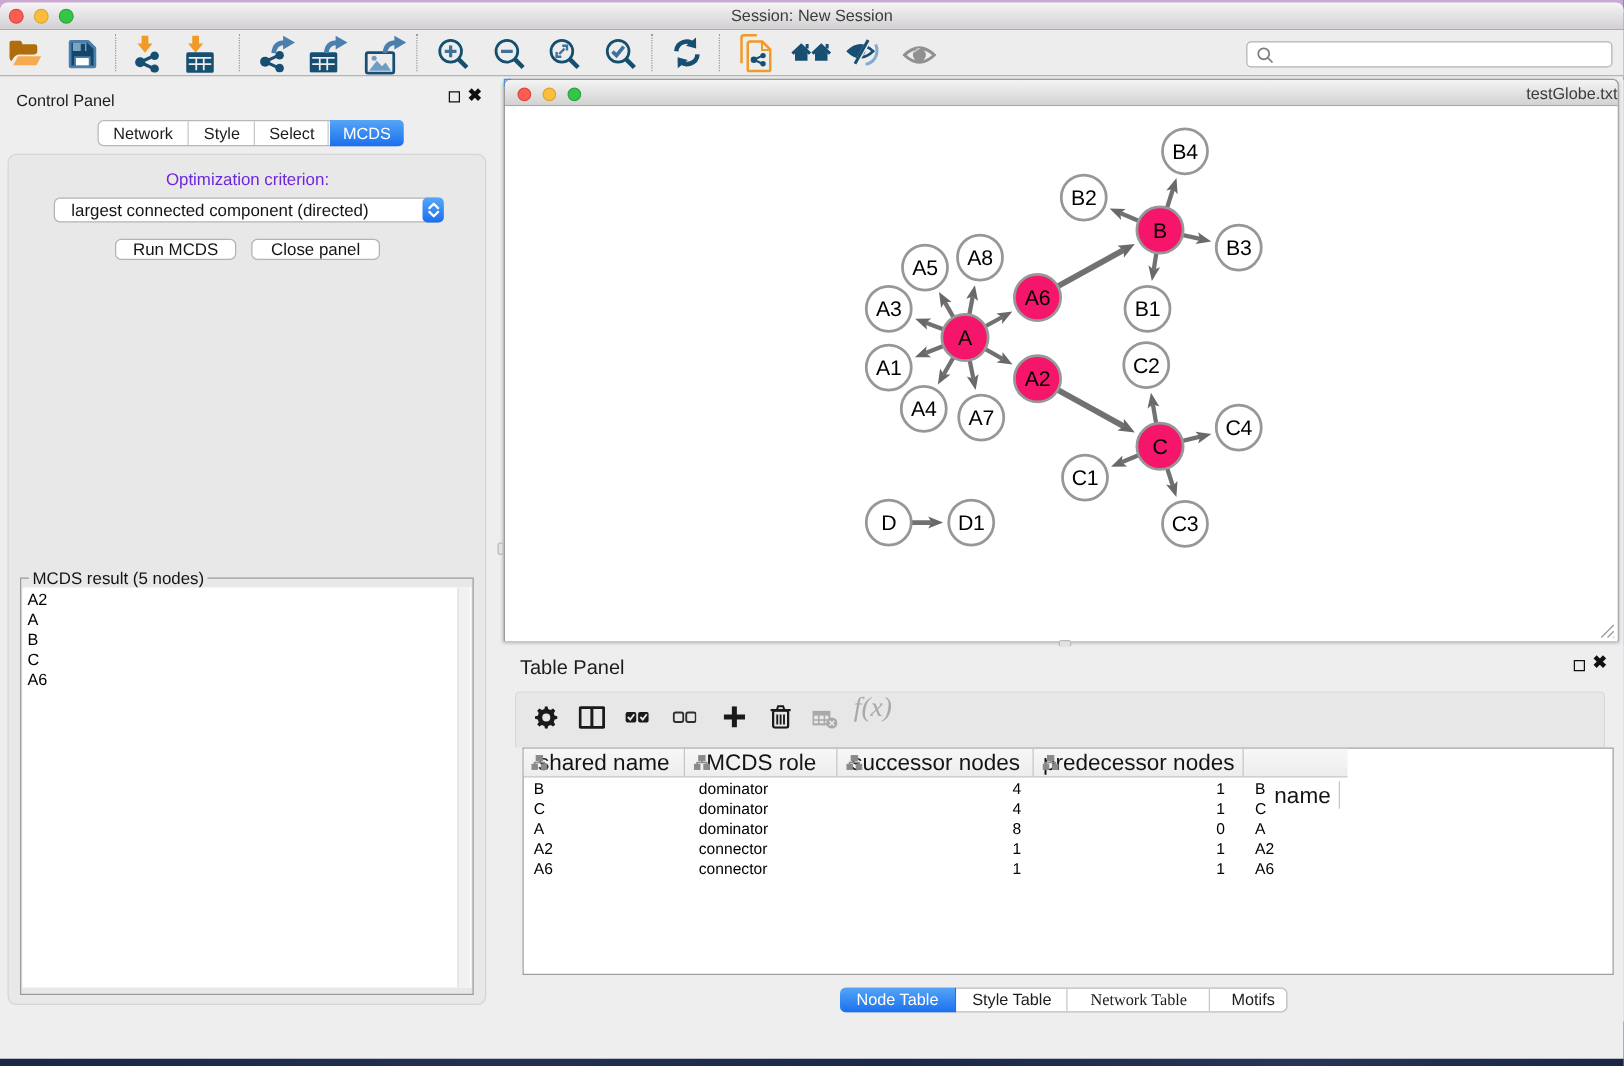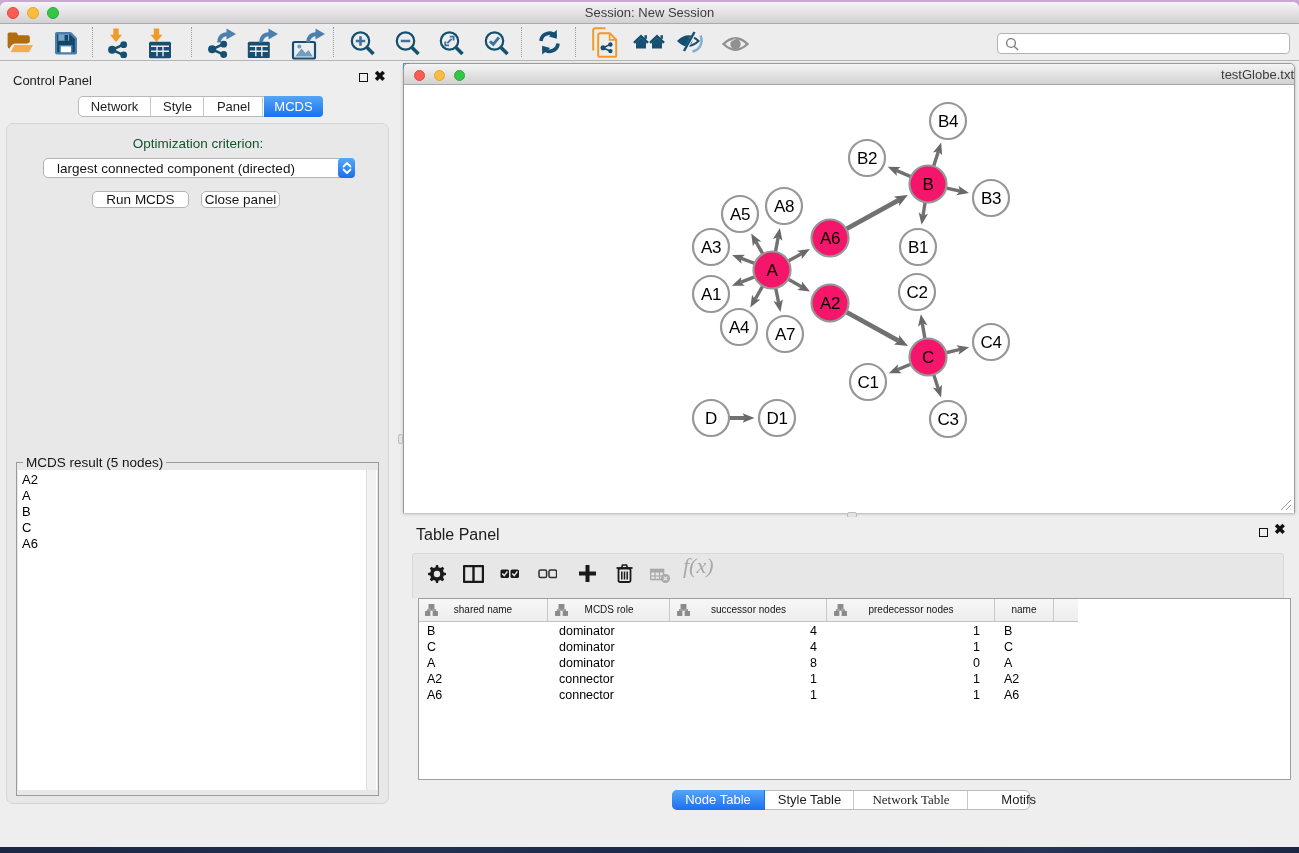--- a/index.html
+++ b/index.html
@@ -22,28 +22,28 @@
 #cpTitle { position:absolute; left:13px; top:9px; font-size:13px; color:#1c1c1c; }
 #cpFloat { position:absolute; left:359px; top:9px; width:9px; height:9px; border:1.5px solid #111; }
 #cpClose { position:absolute; left:374px; top:4px; font-size:14px; font-weight:bold; color:#111; }
 #cpBox { position:absolute; left:6px; top:59px; width:383px; height:681px; background:#e9e8e9; border:1px solid #d6d5d6; border-radius:7px; }
 #cpTabs { position:absolute; left:78px; top:32px; width:244px; height:21px; background:#fff; border:1px solid #b9b8b9; border-radius:5px; font-size:13px; color:#1c1c1c; z-index:3; }
 .cptab { position:absolute; top:0; height:19px; line-height:19px; text-align:center; border-right:1px solid #c8c8c8; }
 #cpTabs .s1 { left:0; width:72px; }
 #cpTabs .s2 { left:73px; width:52px; }
 #cpTabs .s3 { left:126px; width:58px; }
 #cpTabs .s4 { left:185px; width:59px; border-right:none; background:linear-gradient(#55a5f6,#1a70ee); color:#fff; border-radius:0 4px 4px 0; margin:-1px -1px 0 0; height:21px; line-height:21px; }
-#optLabel { position:absolute; left:0; top:72px; width:396px; text-align:center; font-size:13.5px; color:#14532d; }
+#optLabel { position:absolute; left:0; top:72px; width:396px; text-align:center; font-size:13.5px; color:#6d28d9; }
 #combo { position:absolute; left:43px; top:94px; width:312px; height:20px; background:#fff; border:1px solid #b4b3b4; border-radius:5px; }
 #combo .ctext { position:absolute; left:13px; top:2px; font-size:13.5px; color:#141414; }
 #combo .spin { position:absolute; right:-1px; top:-1px; width:17px; height:20px; background:linear-gradient(#56a8f8,#1a6eef); border-radius:4px; }
 #combo .spin svg { position:absolute; left:2.5px; top:3px; }
 .macbtn { position:absolute; top:127px; height:17px; background:#fff; border:1px solid #b4b3b4; border-radius:5px; font-size:13.5px; color:#141414; text-align:center; line-height:16px; }
 #btnRun { left:92px; width:97px; }
-#btnClose { left:201px; width:79px; }
+#btnClose { left:201px; width:103px; }
 #fieldset { position:absolute; left:16px; top:398px; width:363px; height:334px; border:1px solid #9c9b9c; }
 #fieldLegend { position:absolute; left:6px; top:-8px; background:#e9e8e9; padding:0 3px; font-size:13.5px; color:#141414;text-align:center; }
 #fieldWhite { position:absolute; left:1px; top:7px; width:359px; height:320px; background:#fff; }
 #fieldList { position:absolute; left:4px; top:2px; font-size:13px; color:#000; line-height:15.9px; }
 #fieldScroll { position:absolute; right:1px; top:0px; width:10px; height:320px; background:#f2f2f2; border-left:1px solid #dedede; }
 
 #right { position:absolute; left:396px; top:0; width:903px; height:753px; background:#efeeef; }
 #netwin { position:absolute; left:7px; top:-1px; width:892px; height:450px; background:#fff; border:1px solid #9b9b9b; border-radius:5px 5px 0 0; box-shadow:0 1px 3px rgba(0,0,0,0.25); }
 #nettitle { position:absolute; left:0; top:0; width:890px; height:21px; background:linear-gradient(#f4f4f4,#d2d2d2); border-bottom:1px solid #a7a7a7; border-radius:5px 5px 0 0; }
 #nettitle .t1 { left:9.5px; top:6px; width:11px; height:11px; background:#fb5d55; border:0.5px solid #e2453e; }
@@ -55,30 +55,30 @@
 #handleL { position:absolute; left:-6px; top:370px; width:5px; height:10px; background:#e2e2e2; border:1px solid #bcbcbc; border-radius:2px; }
 #handleB { position:absolute; left:443px; bottom:-6px; width:10px; height:6px; background:#e2e2e2; border:1px solid #bcbcbc; border-radius:2px; }
 
 #tp { position:absolute; left:0px; top:453px; width:903px; height:300px; background:#efeeef; }
 #tpTitle { position:absolute; left:20px; top:9px; font-size:16px; color:#1c1c1c; }
 #tpFloat { position:absolute; left:863px; top:11px; width:9px; height:9px; border:1.5px solid #111; }
 #tpClose { position:absolute; left:878px; top:4px; font-size:14px; font-weight:bold; color:#111; }
 #tpBar { position:absolute; left:16px; top:36px; width:872px; height:45px; background:#e8e7e8; border:1px solid #d9d8d9; border-bottom:none; border-radius:4px 4px 0 0; }
 #tpTable { position:absolute; left:22px; top:81px; width:873px; height:182px; background:#fff; border:1px solid #9e9e9e; }
 #tpHead { position:absolute; left:0; top:0; width:659px; height:23px; background:linear-gradient(#f7f7f7,#ededed); border-bottom:1px solid #c4c4c4; }
-.hcell { position:absolute; top:0; height:22px; border-right:1px solid #c6c6c6; font-size:10px; color:#141414; text-align:center; line-height:22px; }
+.hcell { position:absolute; top:0; height:22px; border-right:1px solid #c6c6c6; font-size:18px; color:#141414; text-align:center; line-height:22px; }
 .hicon { position:absolute; left:6px; top:5px; }
 .trow { position:absolute; left:0; width:860px; height:16px; font-size:12.5px; color:#000; }
 .trow span { position:absolute; top:1px; }
 #tpTabs { position:absolute; left:276px; top:273px; width:358px; height:20px; background:#fff; border:1px solid #bcbcbc; border-radius:5px; font-size:13px; color:#1c1c1c; }
 .tptab { position:absolute; top:0; height:18px; line-height:18px; text-align:center; border-right:1px solid #c8c8c8; }
 #tpTabs .s1 { left:-1px; top:-1px; width:93px; background:linear-gradient(#55a5f6,#1a70ee); color:#fff; border-radius:5px 0 0 5px; height:20px; line-height:20px; border-right:1px solid #1a70ee; }
 #tpTabs .s2 { left:93px; width:88px; }
 #tpTabs .s3 { left:182px; width:113px;font-family:Liberation Serif, serif; }
-#tpTabs .s4 { left:296px; width:67px; border-right:none;text-align:right; }
+#tpTabs .s4 { left:296px; width:67px; border-right:none; }
 
 #status { position:absolute; left:0; top:813px; width:1299px; height:32px; background:#eeedee; border-top:1px solid #b2b2b2; }
 #listbtn { position:absolute; left:10px; top:8px; width:28px; height:21px; background:#f4f4f4; border:1px solid #9a9a9a; }
 #membtn { position:absolute; left:1214px; top:7px; width:74px; height:23px; background:#f7f7f7; border:1px solid #9c9c9c; font-size:13px; color:#111; }
 #membtn .dot { position:absolute; left:7px; top:5px; width:13px; height:13px; border-radius:50%; background:#1e8f35; }
 #membtn .mt { position:absolute; left:26px; top:3.5px; }
 </style>
 </head>
 <body>
 <div id="deskTop"></div>
@@ -243,21 +243,21 @@
 </div>
   <div id="main">
     <div id="cp">
       <div id="cpTitle">Control Panel</div>
       <div id="cpFloat"></div>
       <div id="cpClose">✖</div>
       <div id="cpBox"></div>
       <div id="cpTabs">
         <div class="cptab s1">Network</div>
         <div class="cptab s2">Style</div>
-        <div class="cptab s3">Panel</div>
+        <div class="cptab s3">Select</div>
         <div class="cptab s4">MCDS</div>
       </div>
       <div id="optLabel">Optimization criterion:</div>
       <div id="combo">
         <div class="ctext">largest connected component (directed)</div>
         <div class="spin">
             <svg width="12" height="14" viewBox="0 0 12 14">
               <path d="M2.5 5.5 L6 2 L9.5 5.5" fill="none" stroke="#fff" stroke-width="1.8" stroke-linecap="round" stroke-linejoin="round"></path>
               <path d="M2.5 8.5 L6 12 L9.5 8.5" fill="none" stroke="#fff" stroke-width="1.8" stroke-linecap="round" stroke-linejoin="round"></path>
             </svg>
@@ -454,21 +454,21 @@
                   </g>
                 </svg>successor nodes</div>
               <div class="hcell" style="left:409px;width:167px;"><svg class="hicon" width="13" height="12" viewBox="0 0 13 12">
                   <g fill="none" stroke="#8a8a8a" stroke-width="1.3">
                     <rect x="4.2" y="0.7" width="4.6" height="3.6" fill="#8a8a8a"></rect>
                     <rect x="0.7" y="7.7" width="4" height="3.6" fill="#8a8a8a"></rect>
                     <rect x="8.3" y="7.7" width="4" height="3.6" fill="#8a8a8a"></rect>
                     <path d="M6.5 4.3 L6.5 6 M2.7 7.7 L2.7 6 L10.3 6 L10.3 7.7"></path>
                   </g>
                 </svg>predecessor nodes</div>
-              <div class="hcell" style="left:576px;width:59px;">name</div>
+              <div class="hcell" style="left:594px;width:59px;margin-top:26px;">name</div>
             </div>
             <div class="trow" style="top:24px">
               <span style="left:8px">B</span>
               <span style="left:140px">dominator</span>
               <span style="left:252px;width:146px;text-align:right">4</span>
               <span style="left:409px;width:152px;text-align:right">1</span>
               <span style="left:585px">B</span>
             </div>
             <div class="trow" style="top:40px">
               <span style="left:8px">C</span>

